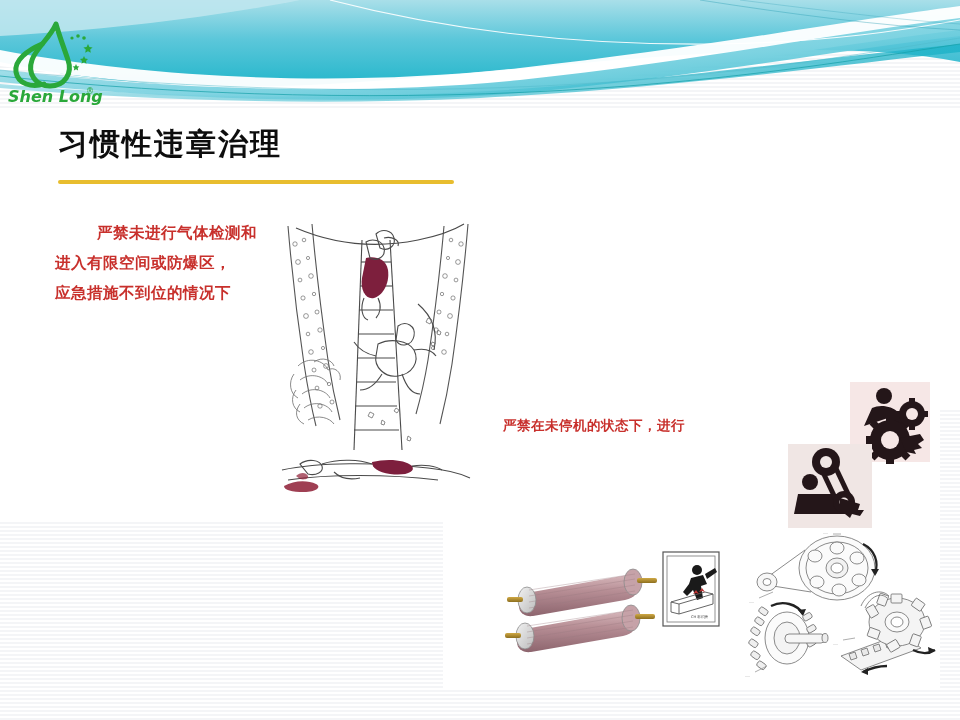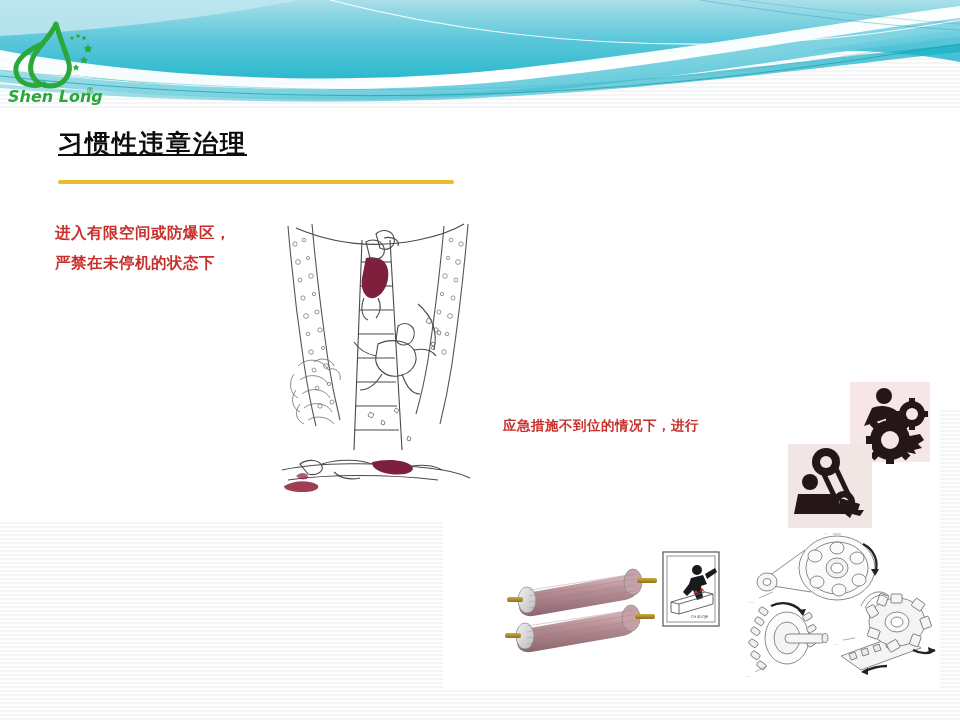--- a/index.html
+++ b/index.html
@@ -48,27 +48,26 @@
   .card-right  { left:443px; top:108px; width:517px; height:300px; }
   .card-lower  { left:443px; top:408px; width:497px; height:282px; }
 
   
   .title-wrap {
     position:absolute; left:58px; top:122px;
     width:420px; z-index:5;
   }
   .title {
     font-family:"DejaVu Sans","Liberation Sans",sans-serif;
-    font-size:25px;
+    font-size:30px;
     font-weight:bold;
     color:#0d0d0d;
     letter-spacing:2px;
     line-height:44px;
     white-space:nowrap;
-    text-decoration:underline;
   }
   .title-rule {
     margin-top:14px;
     width:396px; height:4px;
     background:#e8bd2e;
     border-radius:2px;
   }
 
   
   .warn {
@@ -170,26 +169,27 @@
   <div class="card card-main"></div>
   <div class="card card-right"></div>
   <div class="card card-lower"></div>
 
   <div class="title-wrap">
     <div class="title">习惯性违章治理</div>
     <div class="title-rule"></div>
   </div>
 
   <div class="warn warn-1">
+    <span class="ln ind">严禁未进行气体检测和</span>
     <span class="ln">进入有限空间或防爆区，</span>
-    <span class="ln">严禁在未停机的状态下</span>
+    <span class="ln">应急措施不到位的情况下</span>
   </div>
 
   <div class="warn warn-2">
-    <span class="ln ind">应急措施不到位的情况下，进行</span>
+    <span class="ln ind">严禁在未停机的状态下，进行</span>
   </div>
 
   <div class="illus" id="illus-confined">
     <svg viewBox="0 0 200 280" aria-hidden="true">
 
       <g class="rock">
         <path d="M10,12 C14,60 20,110 26,150 C30,176 34,196 38,212" stroke-width="1.1"></path>
         <path d="M34,10 C38,56 44,104 50,146 C54,172 58,190 62,206" stroke-width="1.1"></path>
         <g stroke-width="0.6">
           <circle cx="17" cy="30" r="2.2"></circle>

